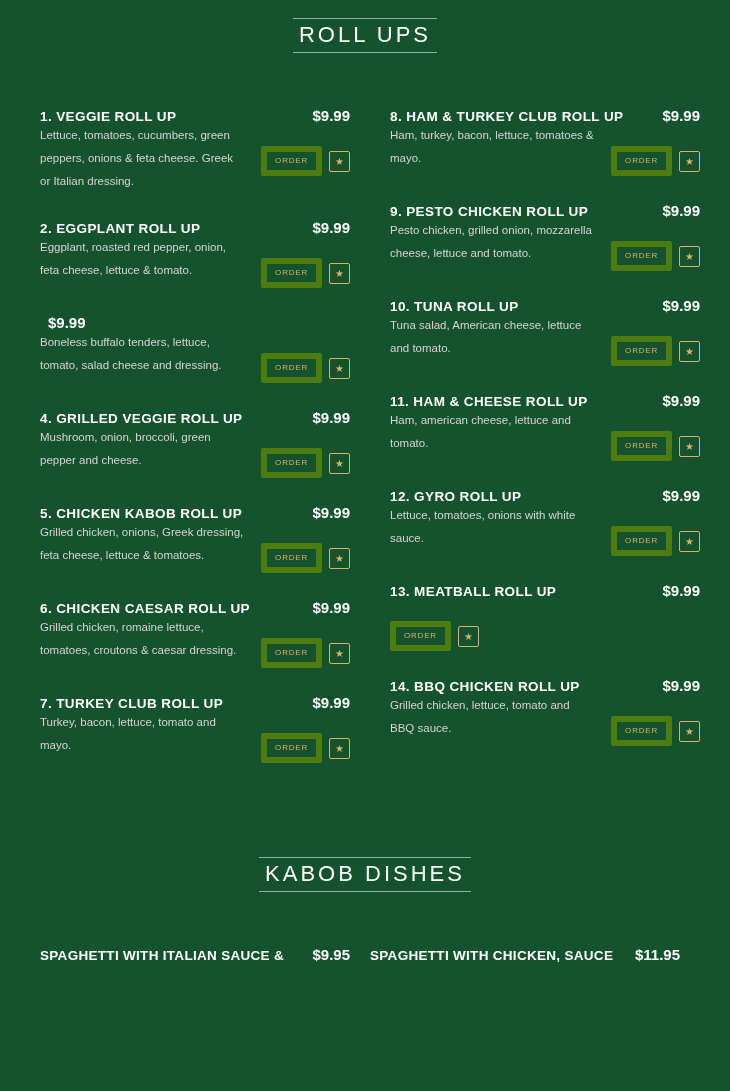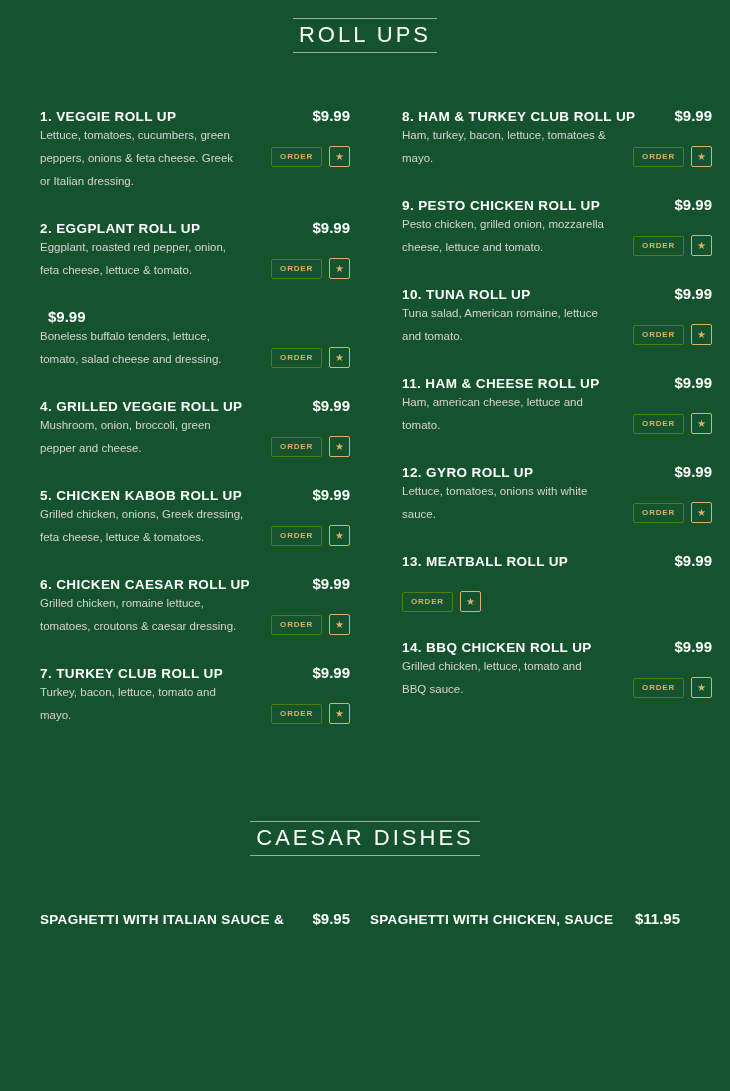--- a/index.html
+++ b/index.html
@@ -28,21 +28,21 @@
   }
   .section-title .inner {
     display: inline-block;
     border-top: 1px solid rgba(255,255,255,0.55);
     border-bottom: 1px solid rgba(255,255,255,0.55);
     padding: 3px 6px 4px 6px;
   }
   .menu-grid {
     display: flex;
     padding: 44px 40px 0 40px;
-    gap: 52px;
+    gap: 40px;
   }
   .col {
     width: 310px;
     flex: 0 0 310px;
   }
   .item {
     position: relative;
     margin-bottom: 26px;
   }
   .item-head {
@@ -76,26 +76,26 @@
     max-width: 205px;
   }
   .actions {
     display: flex;
     align-items: center;
     gap: 7px;
     margin-top: 22px;
     flex: 0 0 auto;
   }
   .order-btn {
-    border: 1px solid #4d7c0f;
+    border: 6px solid #4d7c0f;
     color: #d9b26a;
     background: transparent;
     font-size: 8px;
     letter-spacing: 0.8px;
-    font-weight: 700;
+    font-weight: 400;
     padding: 5px 8px;
     line-height: 1;
     border-radius: 2px;
     cursor: pointer;
     font-family: "Liberation Sans", sans-serif;
   }
   .fav-btn {
     border: 1px solid #d9b26a;
     color: #d9b26a;
     background: transparent;
@@ -271,21 +271,21 @@
           </div>
         </div>
       </div>
 
       <div class="item">
         <div class="item-head">
           <div class="item-name">10. TUNA ROLL UP</div>
           <div class="item-price">$9.99</div>
         </div>
         <div class="item-body">
-          <div class="item-desc">Tuna salad, American romaine, lettuce and tomato.</div>
+          <div class="item-desc">Tuna salad, American cheese, lettuce and tomato.</div>
           <div class="actions">
             <button class="order-btn">ORDER</button>
             <button class="fav-btn">★</button>
           </div>
         </div>
       </div>
 
       <div class="item">
         <div class="item-head">
           <div class="item-name">11. HAM &amp; CHEESE ROLL UP</div>
@@ -339,21 +339,21 @@
             <button class="fav-btn">★</button>
           </div>
         </div>
       </div>
 
     </div>
 
   </div>
 
   <div class="section-title pasta-title">
-    <span class="inner">CAESAR DISHES</span>
+    <span class="inner">KABOB DISHES</span>
   </div>
 
   <div class="next-grid">
     <div class="col">
       <div class="next-head">
         <div class="next-item-name">SPAGHETTI WITH ITALIAN SAUCE &amp;</div>
         <div class="item-price">$9.95</div>
       </div>
     </div>
     <div class="col">

